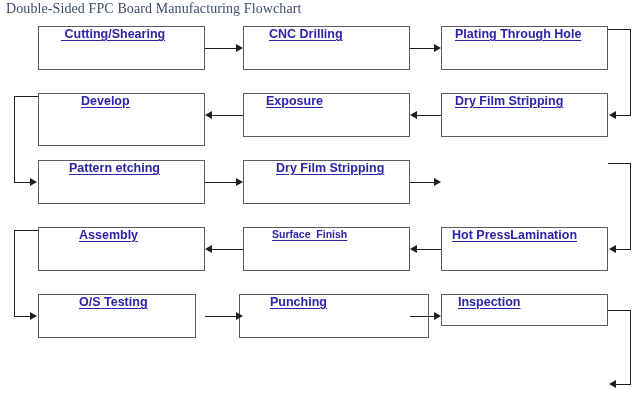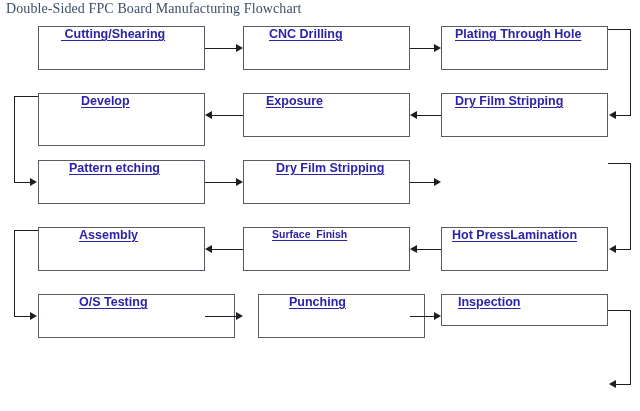--- a/index.html
+++ b/index.html
@@ -148,24 +148,24 @@
   <div class="arrow left" style="left:410px; top:245px;"></div>
 
   <div class="line h" style="left:212px; top:249px; width:31px;"></div>
   <div class="arrow left" style="left:205px; top:245px;"></div>
 
   <div class="line h" style="left:14px; top:230px; width:24px;"></div>
   <div class="line v" style="left:14px; top:230px; height:87px;"></div>
   <div class="line h" style="left:14px; top:316px; width:17px;"></div>
   <div class="arrow right" style="left:30px; top:312px;"></div>
 
-  <div class="box" style="left:38px; top:294px; width:197px; height:44px;">
+  <div class="box" style="left:38px; top:294px; width:158px; height:44px;">
     <span class="box-label" style="margin-left:40px;">O/S Testing</span>
   </div>
-  <div class="box" style="left:258px; top:294px; width:167px; height:44px;">
+  <div class="box" style="left:239px; top:294px; width:190px; height:44px;">
     <span class="box-label" style="margin-left:30px;">Punching</span>
   </div>
   <div class="box" style="left:441px; top:294px; width:167px; height:32px;">
     <span class="box-label" style="margin-left:16px;">Inspection</span>
   </div>
 
   <div class="line h" style="left:205px; top:316px; width:32px;"></div>
   <div class="arrow right" style="left:236px; top:312px;"></div>
 
   <div class="line h" style="left:410px; top:316px; width:25px;"></div>

